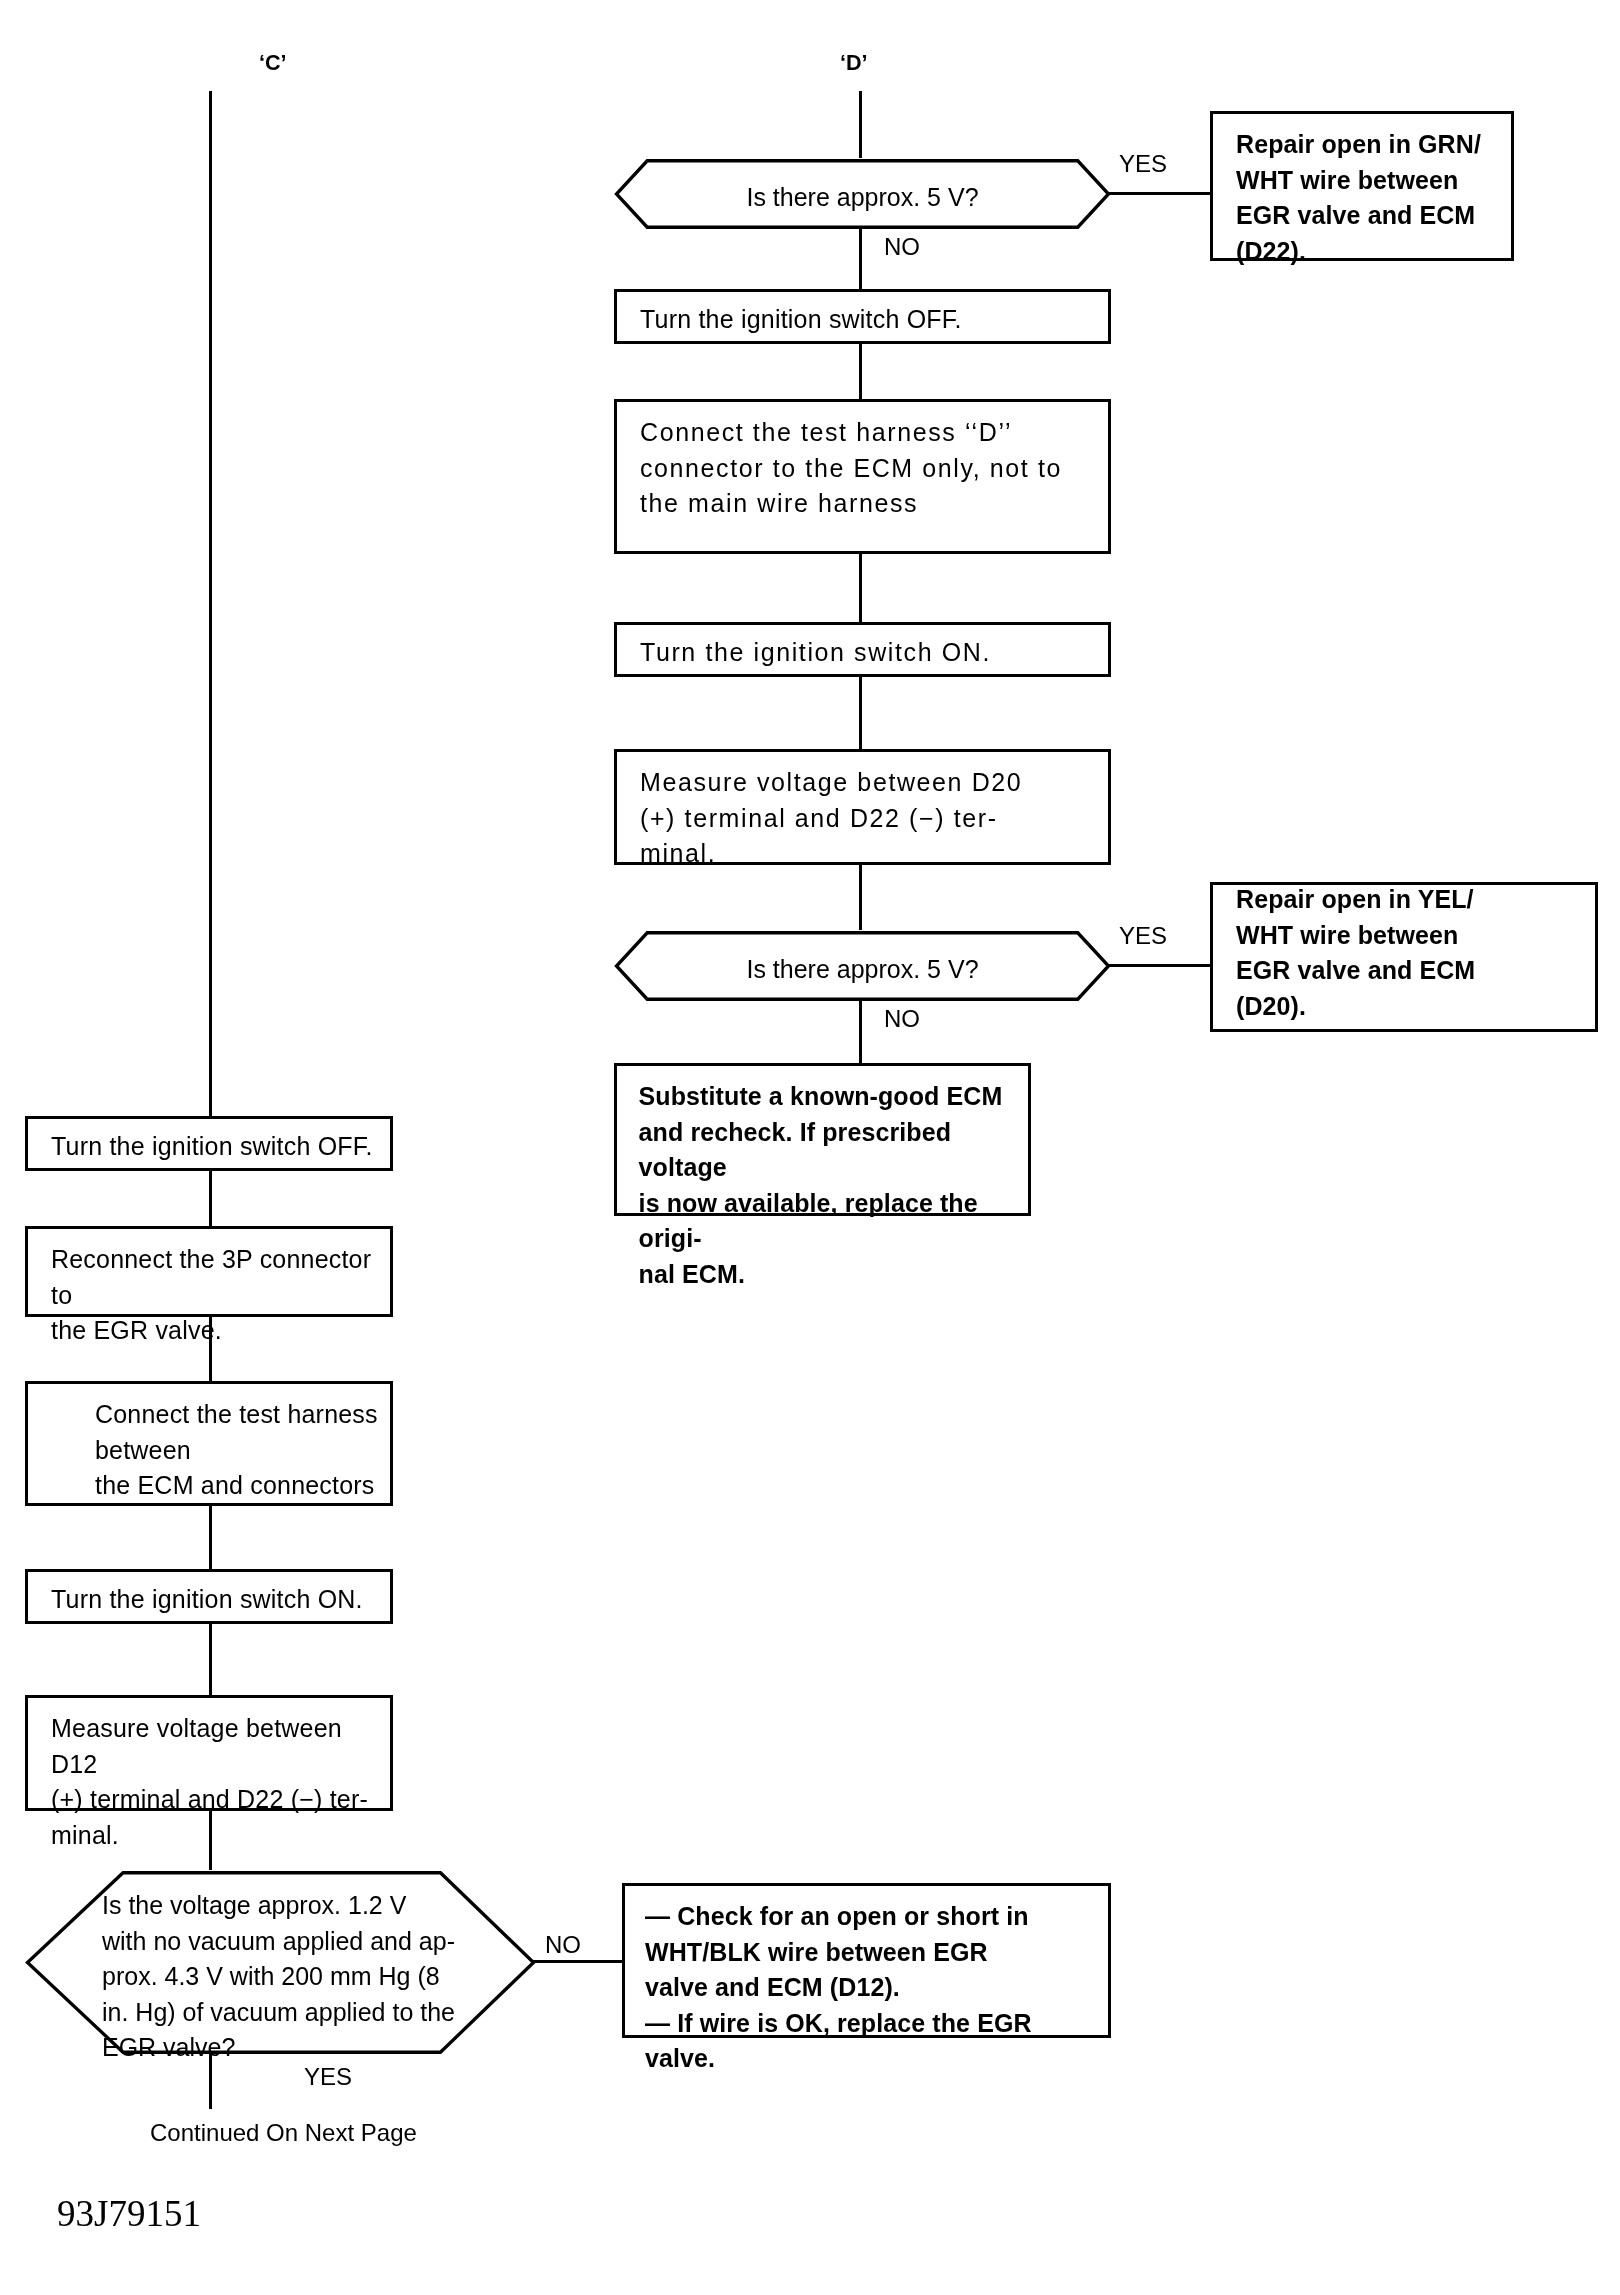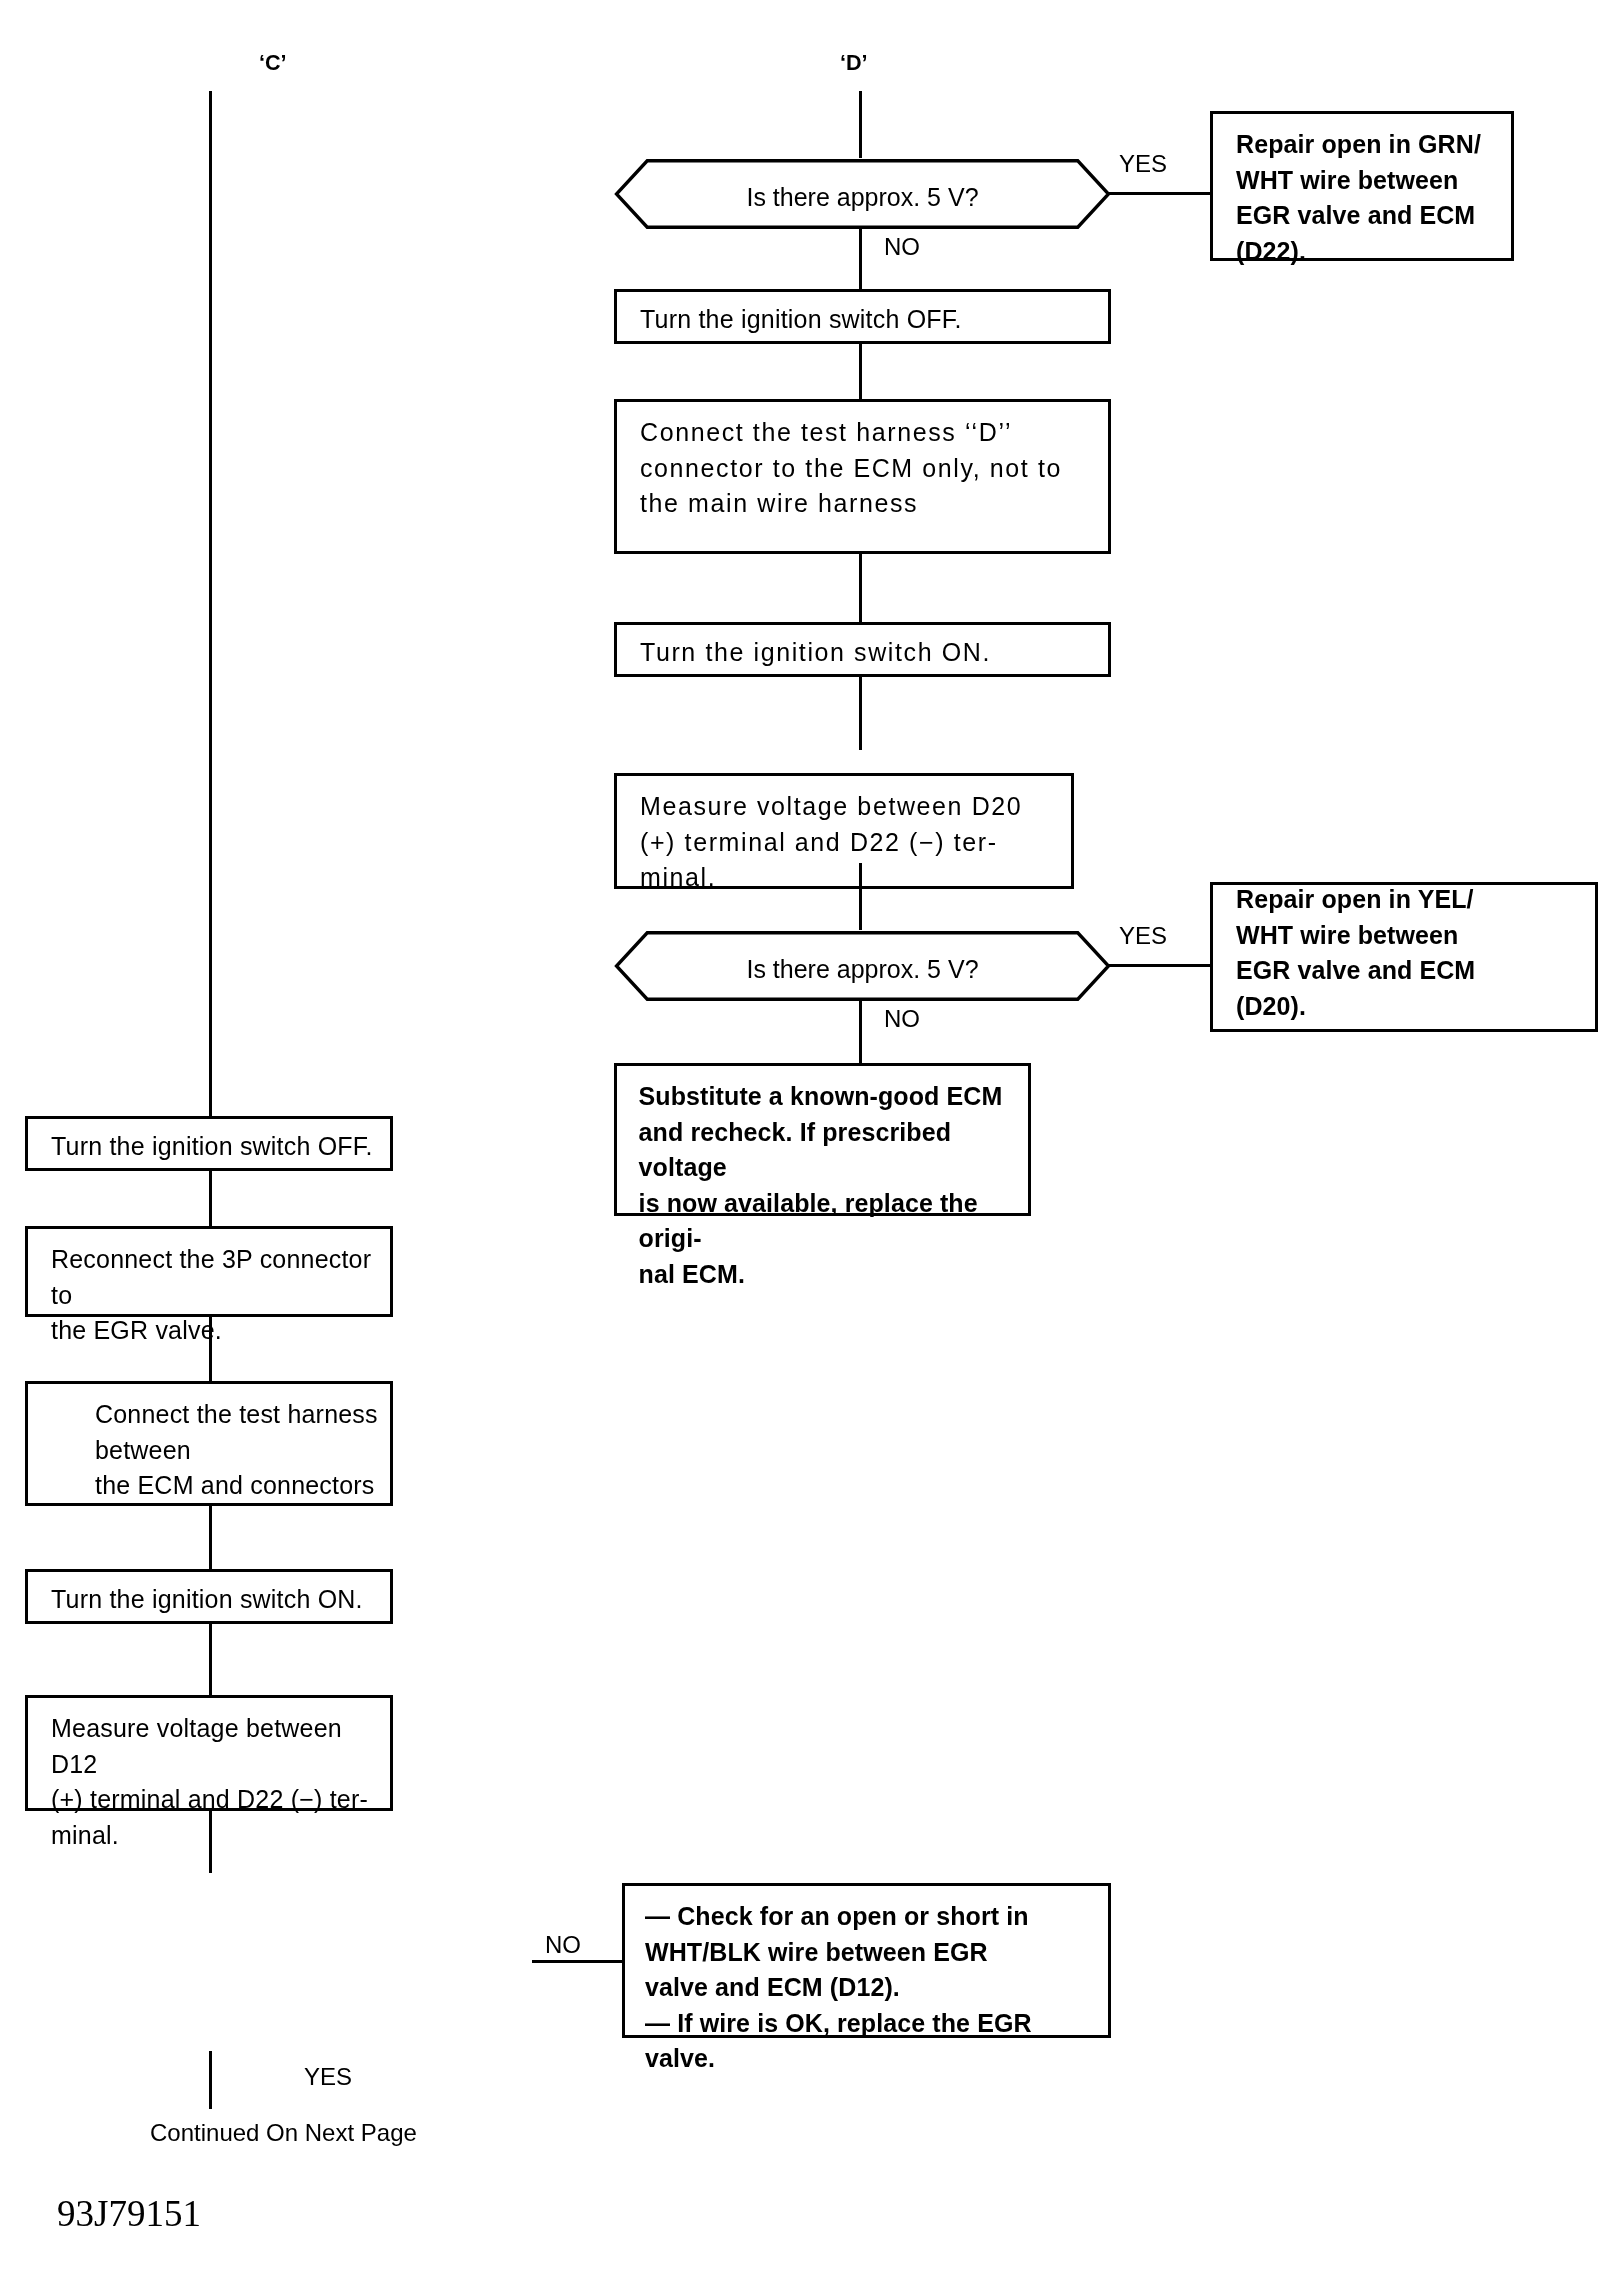--- a/index.html
+++ b/index.html
@@ -135,21 +135,21 @@
   </div>
 
   <div class="vline" style="left:859px; top:552px; width:2.5px; height:72px;"></div>
 
   <div class="pbox wide" style="left:614px; top:622px; width:497px; height:55px;">
     <div class="txt" style="padding-top:10px;">Turn the ignition switch ON.</div>
   </div>
 
   <div class="vline" style="left:859px; top:675px; width:2.5px; height:75px;"></div>
 
-  <div class="pbox wide" style="left:614px; top:749px; width:460px; height:116px;margin-top:24px;">
+  <div class="pbox wide" style="left:614px; top:749px; width:497px; height:116px;">
     <div class="txt">Measure voltage between D20
 (+) terminal and D22 (−) ter-
 minal.</div>
   </div>
 
   <div class="vline" style="left:859px; top:863px; width:2.5px; height:68px;"></div>
 
   <div class="hex" style="left:614px; top:930px; width:497px; height:72px;">
     <svg width="497" height="72" viewBox="0 0 598 86">
       <polygon points="40,3 558,3 595,43 558,83 40,83 3,43" fill="#ffffff" stroke="#000000" stroke-width="4"></polygon>
@@ -208,20 +208,30 @@
   <div class="vline" style="left:209px; top:1622px; width:2.5px; height:75px;"></div>
 
   <div class="pbox" style="left:25px; top:1695px; width:368px; height:116px;">
     <div class="txt">Measure voltage between D12
 (+) terminal and D22 (−) ter-
 minal.</div>
   </div>
 
   <div class="vline" style="left:209px; top:1810px; width:2.5px; height:63px;"></div>
 
+  <div class="hex left-align" style="left:25px; top:1870px; width:511px; height:185px;">
+    <svg width="511" height="185" viewBox="0 0 615 222">
+      <polygon points="118,3 500,3 612,111 500,219 118,219 3,111" fill="#ffffff" stroke="#000000" stroke-width="4"></polygon>
+    </svg>
+    <div class="htxt" style="padding:18.3px 75px 0 77px;">Is the voltage approx. 1.2 V
+with no vacuum applied and ap-
+prox. 4.3 V with 200 mm Hg (8
+in. Hg) of vacuum applied to the
+EGR valve?</div>
+  </div>
 
   <div class="hline" style="left:532px; top:1960px; width:91px;"></div>
   <div class="lbl" style="left:545px; top:1931px;">NO</div>
 
   <div class="pbox bold" style="left:622px; top:1883px; width:489px; height:155px;">
     <div class="txt" style="padding-left:20px;">— Check for an open or short in
    WHT/BLK wire between EGR
    valve and ECM (D12).
 — If wire is OK, replace the EGR
    valve.</div>

